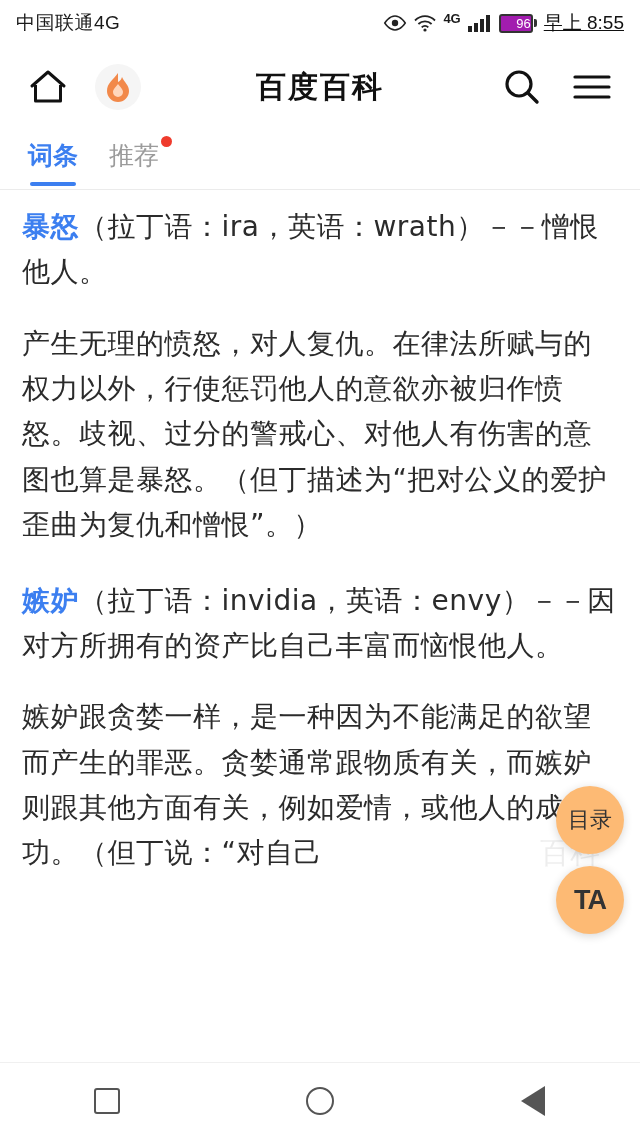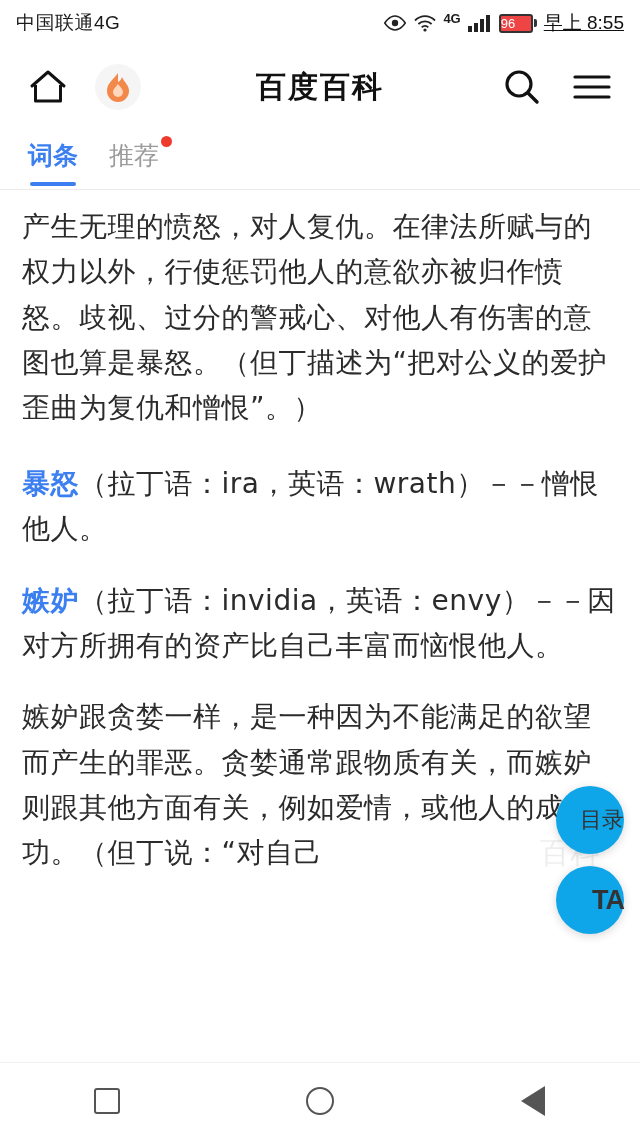--- a/index.html
+++ b/index.html
@@ -47,24 +47,24 @@
   .battery {
     display: inline-flex;
     align-items: center;
   }
   .battery-body {
     width: 34px;
     height: 19px;
     border: 2px solid #333;
     border-radius: 3px;
     position: relative;
-    background: #ef4444;
-    display: flex;
-    align-items: center;
-    justify-content: flex-start;
+    background: #a21caf;
+    display: flex;
+    align-items: center;
+    justify-content: flex-end;
   }
   .battery-body span {
     font-size: 13px;
     color: #fff;
     line-height: 1;
   }
   .battery-cap {
     width: 3px;
     height: 8px;
     background: #333;
@@ -179,25 +179,25 @@
     display: flex;
     flex-direction: column;
     align-items: center;
     gap: 12px;
     z-index: 5;
   }
   .fab {
     width: 68px;
     height: 68px;
     border-radius: 50%;
-    background: #0ea5e9;
+    background: #fdba74;
     box-shadow: 0 2px 10px rgba(0,0,0,0.16);
     display: flex;
     align-items: center;
-    justify-content: flex-end;
+    justify-content: center;
     font-size: 22px;
     color: #333;
   }
   .fab.ta {
     font-weight: bold;
     font-size: 27px;
     letter-spacing: -1px;
   }
   .watermark {
     position: absolute;
@@ -318,26 +318,26 @@
       <span>词条</span>
     </div>
     <div class="tab">
       <span>推荐</span>
       <span class="dot"></span>
     </div>
   </div>
 
   <div class="content">
 
+    <div class="para tight">
+      <span class="kw">暴怒</span><span>（拉丁语：ira，英语：wrath）－－憎恨他人。</span>
+    </div>
+
     <div class="para">
       <span>产生无理的愤怒，对人复仇。在律法所赋与的权力以外，行使惩罚他人的意欲亦被归作愤怒。歧视、过分的警戒心、对他人有伤害的意图也算是暴怒。（但丁描述为“把对公义的爱护歪曲为复仇和憎恨”。）</span>
-    </div>
-
-    <div class="para tight">
-      <span class="kw">暴怒</span><span>（拉丁语：ira，英语：wrath）－－憎恨他人。</span>
     </div>
 
     <div class="para tight">
       <span class="kw">嫉妒</span><span>（拉丁语：invidia，英语：envy）－－因对方所拥有的资产比自己丰富而恼恨他人。</span>
     </div>
 
     <div class="para">
       <span>嫉妒跟贪婪一样，是一种因为不能满足的欲望而产生的罪恶。贪婪通常跟物质有关，而嫉妒则跟其他方面有关，例如爱情，或他人的成功。（但丁说：“对自己</span>
     </div>
 

